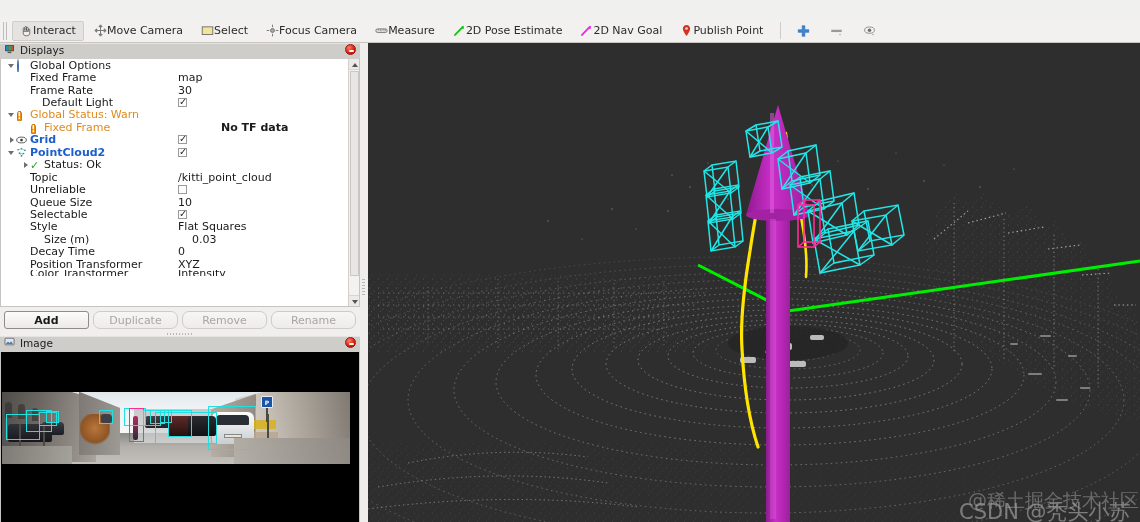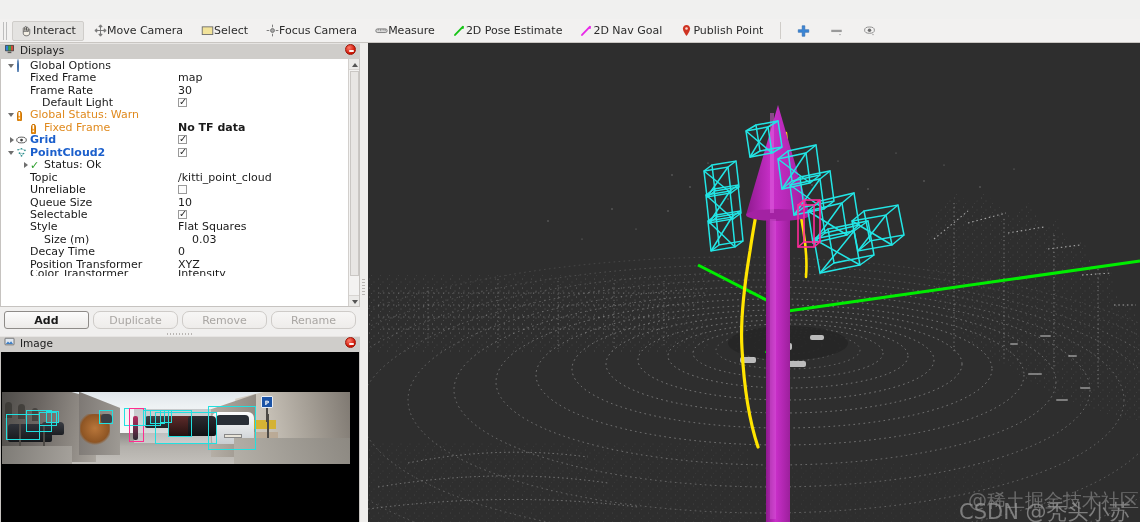--- a/index.html
+++ b/index.html
@@ -378,21 +378,21 @@
             </div>
             <div class="tv"></div>
           </div>
           <div class="trow">
             <div class="tw" style="padding-left: 20px;">
               <span class="arrow"></span>
               <span class="ti"><span class="warnico">!</span></span>
               <span class="tlabel orange">Fixed Frame</span>
             </div>
             <div class="tv">
-              <span style="font-weight: bold;">No TF data</span>
+              <span style="font-weight: bold; margin-left: 43px;">No TF data</span>
             </div>
           </div>
           <div class="trow">
             <div class="tw" style="padding-left: 6px;">
               <span class="arrow right"></span>
               <span class="ti"><svg class="eyeico" viewBox="0 0 16 11">
                   <ellipse cx="8" cy="5.5" rx="7" ry="4.2" fill="none" stroke="#3a3a3a" stroke-width="1.2"></ellipse>
                   <circle cx="8" cy="5.5" r="2" fill="#3a3a3a"></circle>
                 </svg></span>
               <span class="tlabel blue">Grid</span>

